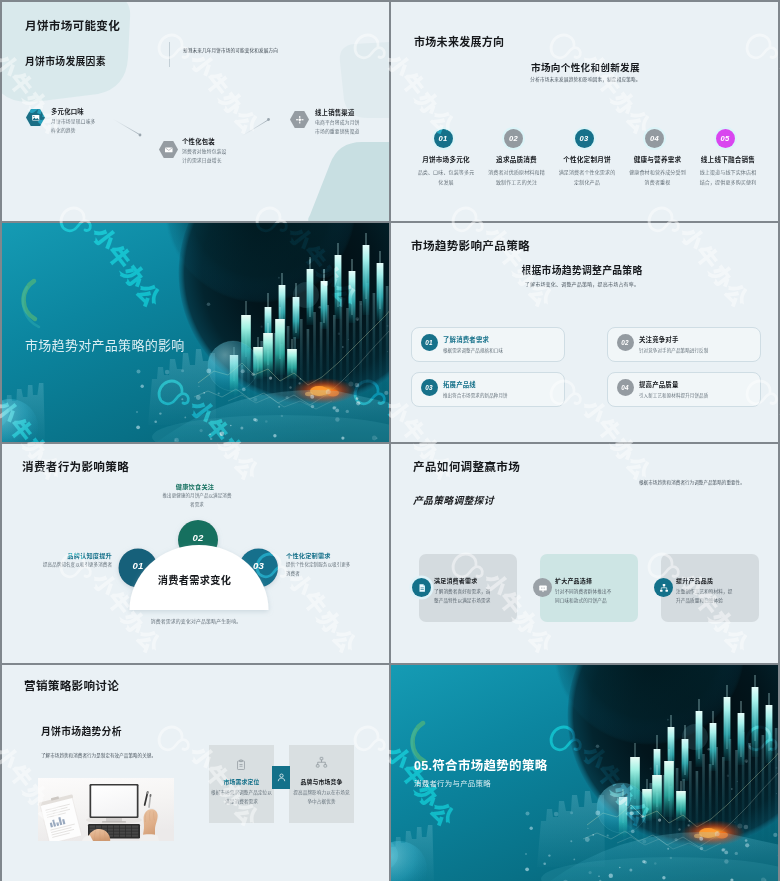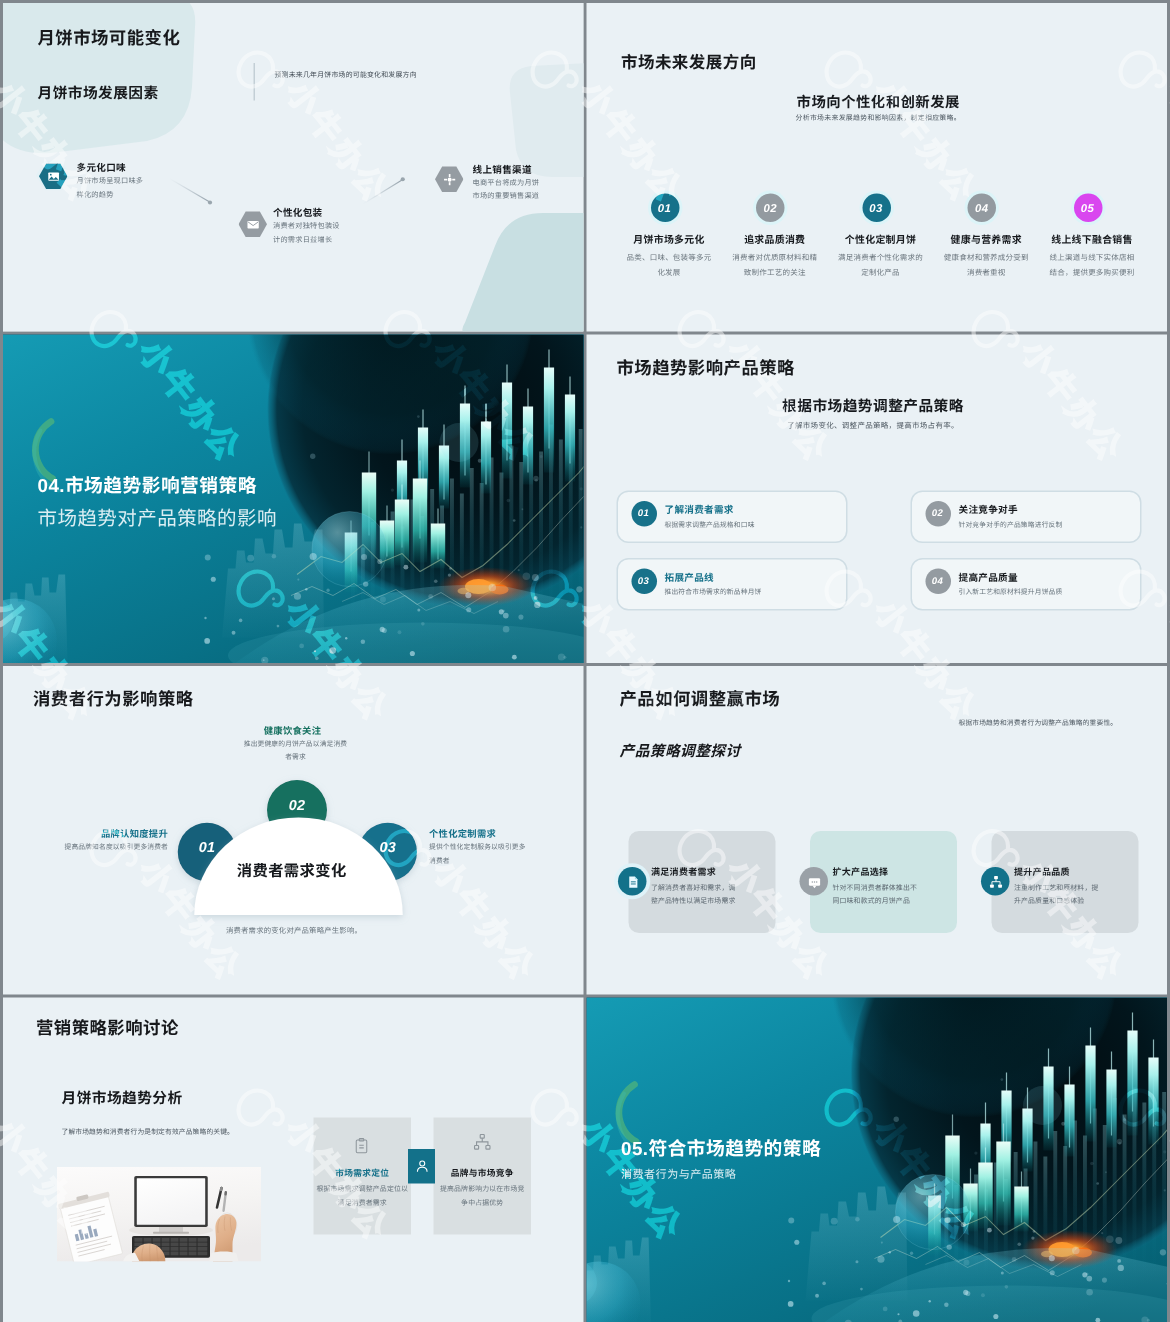--- a/index.html
+++ b/index.html
@@ -376,21 +376,20 @@
    <circle cx="355.3" cy="96.0" r="1.8" fill="#c0eefb" opacity="0.19"></circle>
    <circle cx="317.8" cy="84.2" r="1.3" fill="#c0eefb" opacity="0.26"></circle>
    <circle cx="385.5" cy="102.9" r="1.1" fill="#c0eefb" opacity="0.09"></circle>
    <circle cx="358.8" cy="81.3" r="1.0" fill="#c0eefb" opacity="0.09"></circle>
    <circle cx="206.5" cy="81.2" r="1.8" fill="#c0eefb" opacity="0.23"></circle>
   </g>
   <path d="M32 58 A22 22 0 0 0 33 96" fill="none" stroke="#5dbd72" stroke-width="4.5" opacity=".6" stroke-linecap="round"></path>
   <path d="M25 64 A28 28 0 0 0 37 104" fill="none" stroke="#3fbfbb" stroke-width="2.6" opacity=".3" stroke-linecap="round"></path>
  </g>
 </svg>
-    <div class="herotitle" style="left:23px;top:90px;font-size:12.5px;">04.市场趋势影响营销策略</div>
     <div class="herosub" style="left:23px;top:112px;font-size:13px;">市场趋势对产品策略的影响</div>
   </div>
 
   <div class="slide">
     <div class="lt stitle" style="left:20px;top:14px;font-size:11.6px;">市场趋势影响产品策略</div>
     <div class="lt" style="left:66px;top:40px;width:250px;text-align:center;font-size:9.8px;font-weight:bold;color:#16191d;letter-spacing:.3px;">根据市场趋势调整产品策略</div>
     <div class="lt" style="left:66px;top:57px;width:250px;text-align:center;font-size:5.0px;color:#4c5760;letter-spacing:.2px;">了解市场变化、调整产品策略，提高市场占有率。</div>
     <div id="s4items">
         <div class="s4card" style="left:20px;top:104px;"></div>
         <div class="s4circ" style="left:29.5px;top:110.5px;background:#17718a">01</div>

